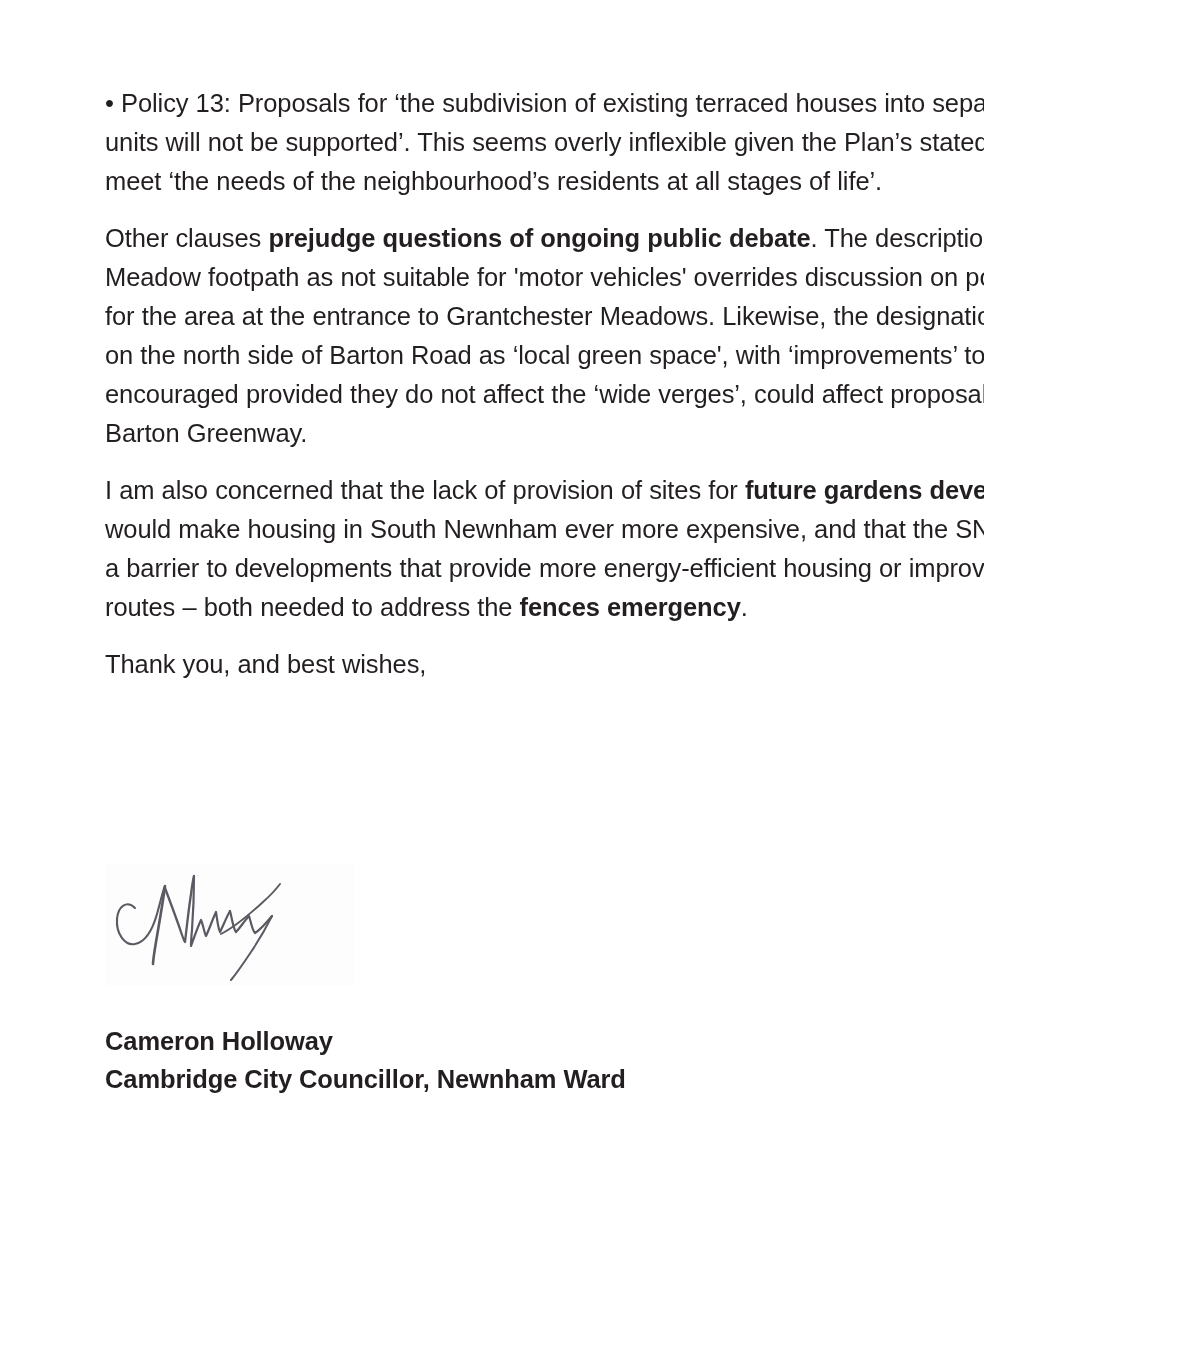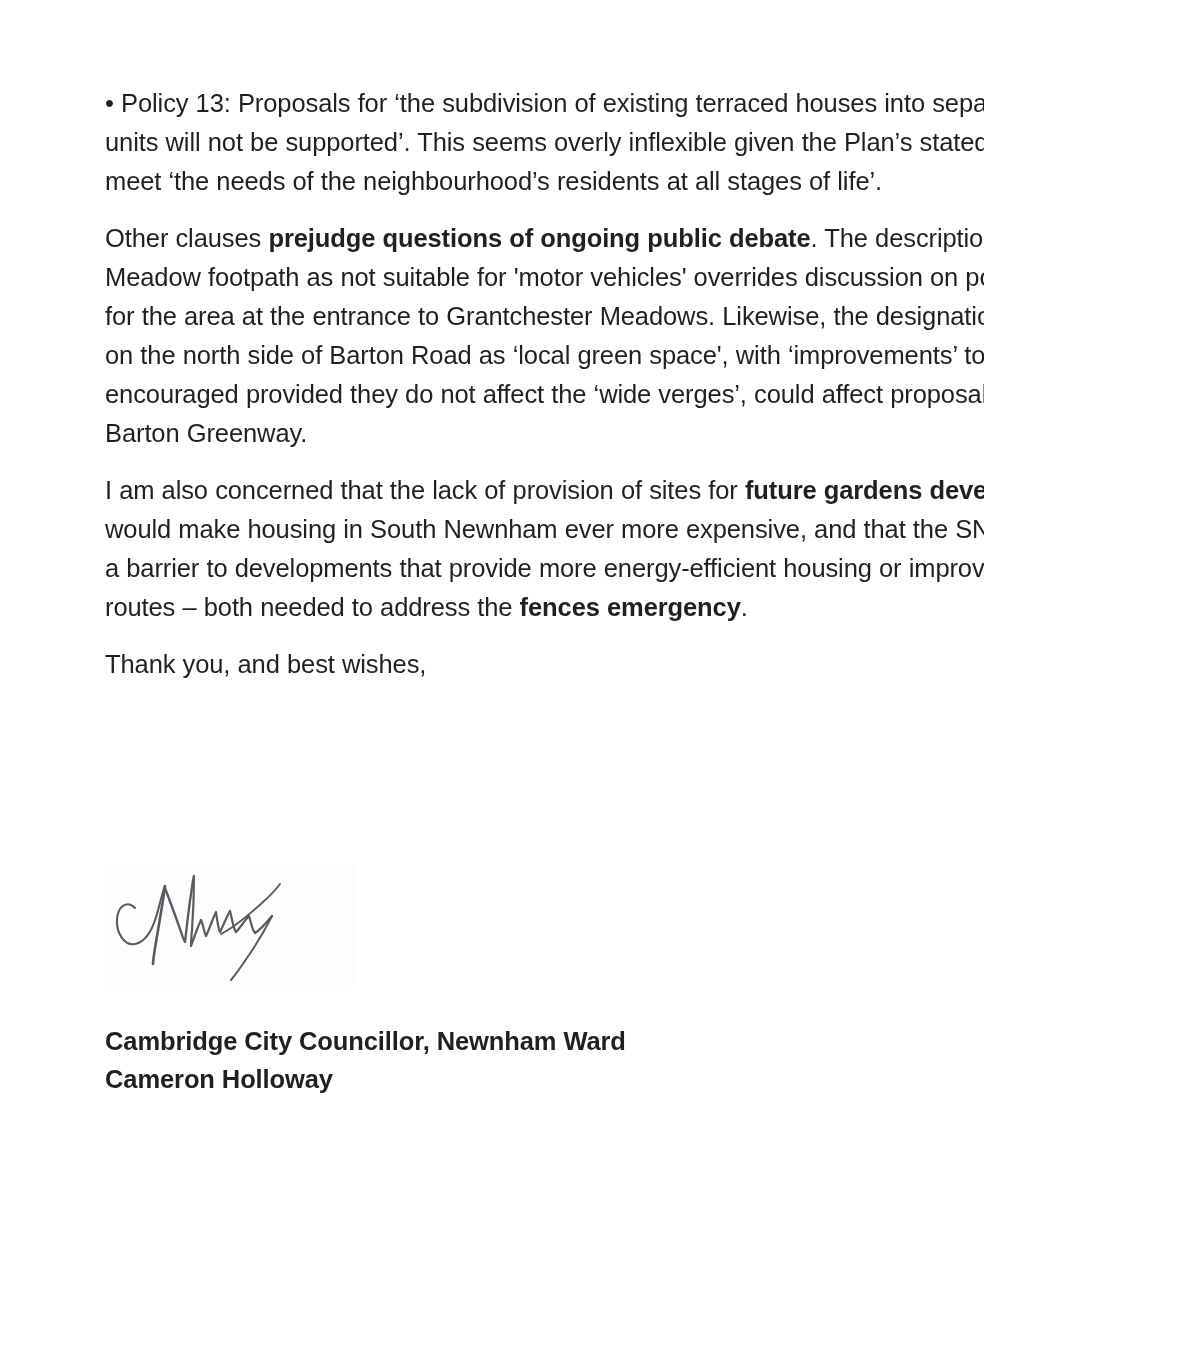--- a/index.html
+++ b/index.html
@@ -90,17 +90,17 @@
         <path d="M60 24 C66 40, 72 56, 76 68 C78 74, 79 77, 80 78 C81 70, 83 50, 86 30 C87 22, 88 16, 89 12" stroke-width="2.3"></path>
         <path d="M89 12 C89 30, 88 52, 87 66 C86 76, 86 80, 86 82 C89 74, 93 62, 96 56 C98 60, 99 68, 101 72 C104 66, 108 54, 111 48 C112 54, 113 64, 115 68 C118 62, 122 52, 125 47" stroke-width="2.2"></path>
         <path d="M125 47 C127 54, 128 64, 131 68 C135 64, 140 56, 144 52 C146 58, 147 66, 150 69 C155 66, 162 58, 167 52" stroke-width="2.2"></path>
         <path d="M167 52 C162 62, 154 76, 146 88 C138 100, 131 110, 126 116" stroke-width="2.0"></path>
         <path d="M116 70 C128 64, 145 50, 158 38 C167 30, 172 24, 175 20" stroke-width="1.9"></path>
       </g>
     </svg>
   </div>
 
   <div class="signoff">
+    <div class="signoff-line">Cameron Holloway</div>
     <div class="signoff-line">Cambridge City Councillor, Newnham Ward</div>
-    <div class="signoff-line">Cameron Holloway</div>
   </div>
 
 </div>
 
 </body></html>

